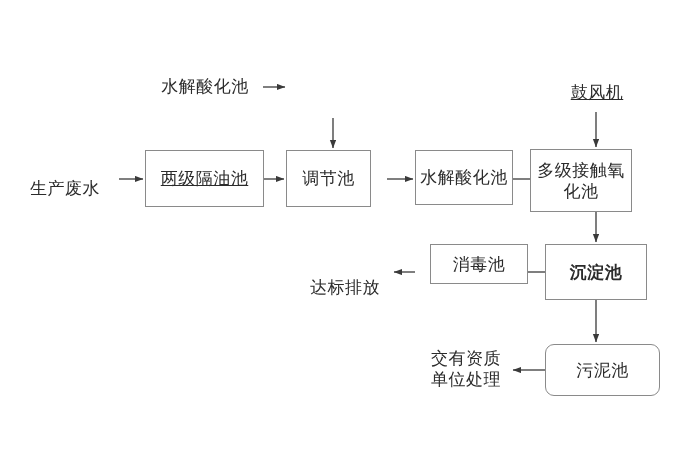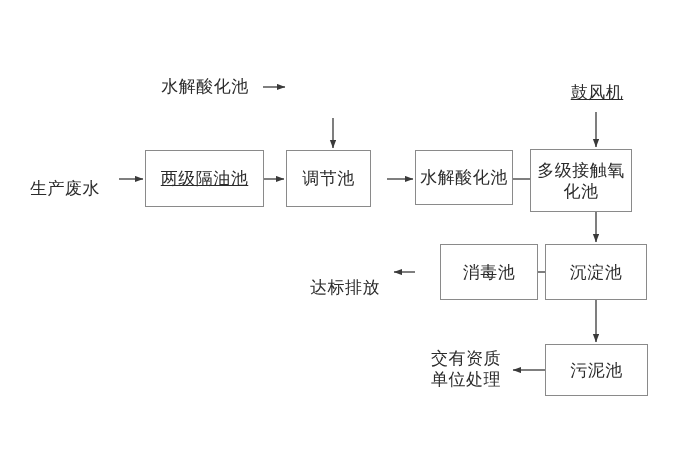--- a/index.html
+++ b/index.html
@@ -102,25 +102,25 @@
 
   <div class="node" style="left:145px; top:150px; width:119px; height:57px;text-decoration:underline;">两级隔油池</div>
 
   <div class="node" style="left:286px; top:150px; width:85px; height:57px;">调节池</div>
 
   <div class="node" style="left:415px; top:150px; width:98px; height:55px;">水解酸化池</div>
 
   <div class="node" style="left:530px; top:149px; width:102px; height:63px;">多级接触氧
 化池</div>
 
-  <div class="node" style="left:545px; top:244px; width:102px; height:56px;">沉淀池</div>
+  <div class="node" style="left:545px; top:244px; width:102px; height:56px;font-weight:bold;">沉淀池</div>
 
-  <div class="node" style="left:440px; top:244px; width:98px; height:56px;">消毒池</div>
+  <div class="node" style="left:430px; top:244px; width:98px; height:40px;">消毒池</div>
 
-  <div class="node" style="left:545px; top:344px; width:103px; height:52px;">污泥池</div>
+  <div class="node" style="left:545px; top:344px; width:115px; height:52px;border-radius:9px;">污泥池</div>
 
   <div class="freetext" style="left:158px; top:74px; width:94px; height:26px;">水解酸化池</div>
 
   <div class="freetext" style="left:18px; top:176px; width:94px; height:26px;">生产废水</div>
 
   <div class="freetext" style="left:561px; top:80px; width:72px; height:26px;text-decoration:underline;">鼓风机</div>
 
   <div class="freetext" style="left:298px; top:259px; width:94px; height:26px;margin-top:16px;">达标排放</div>
 
   <div class="freetext" style="left:426px; top:346px; width:80px; height:46px;text-align:center;">交有资质

